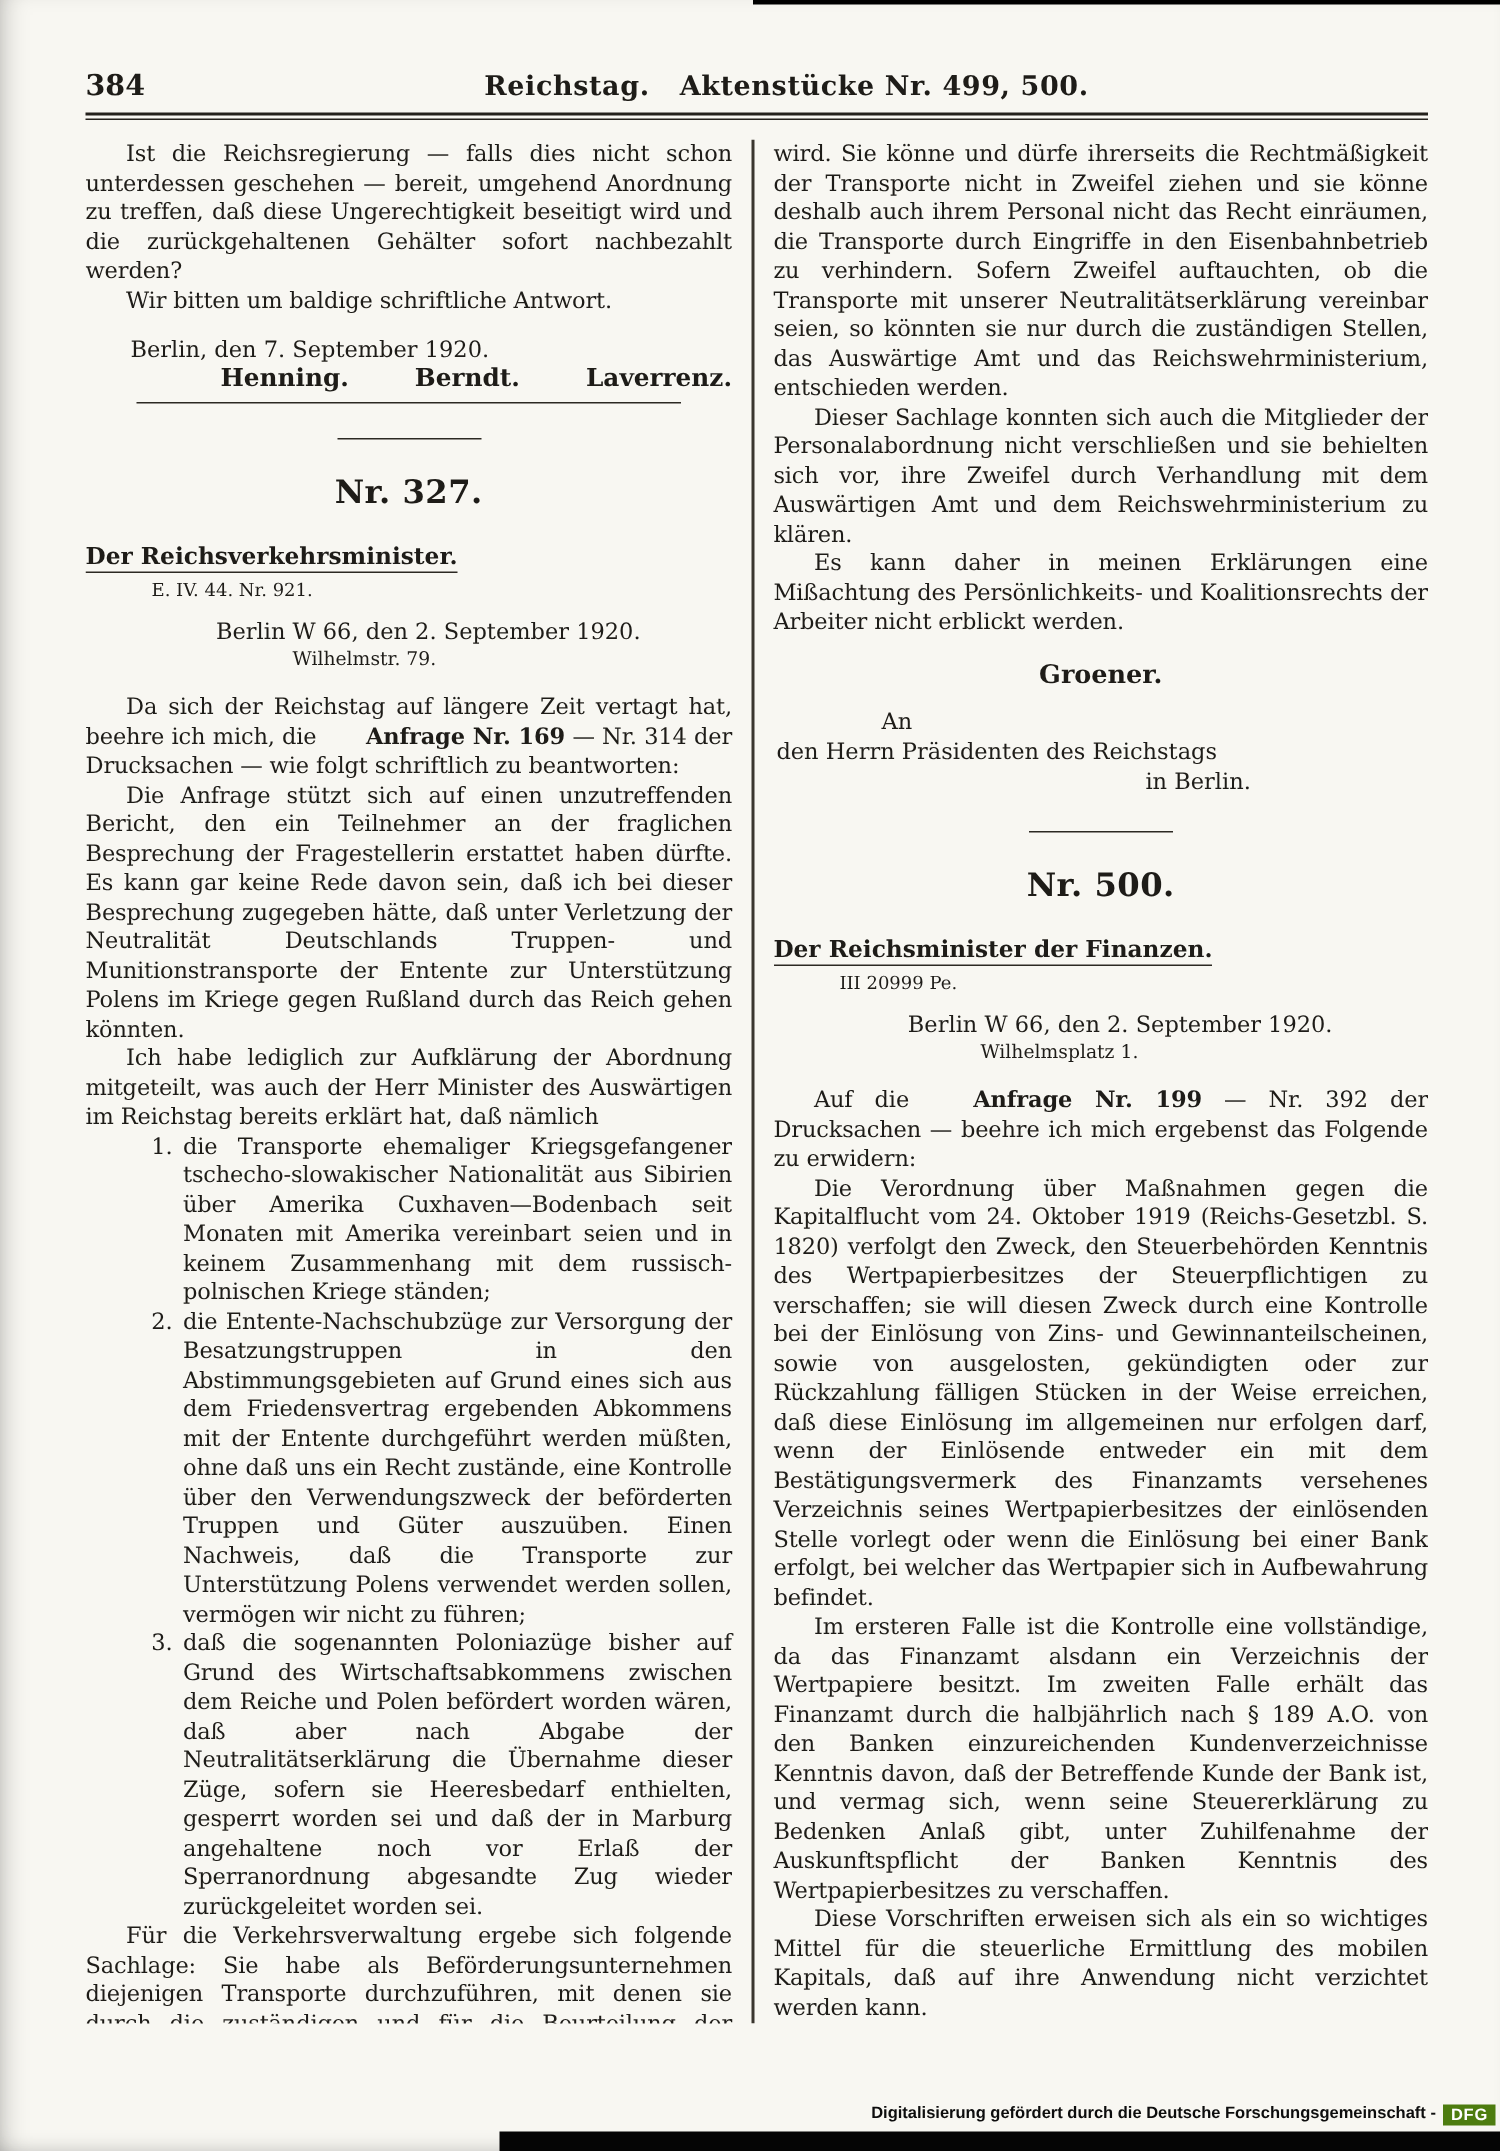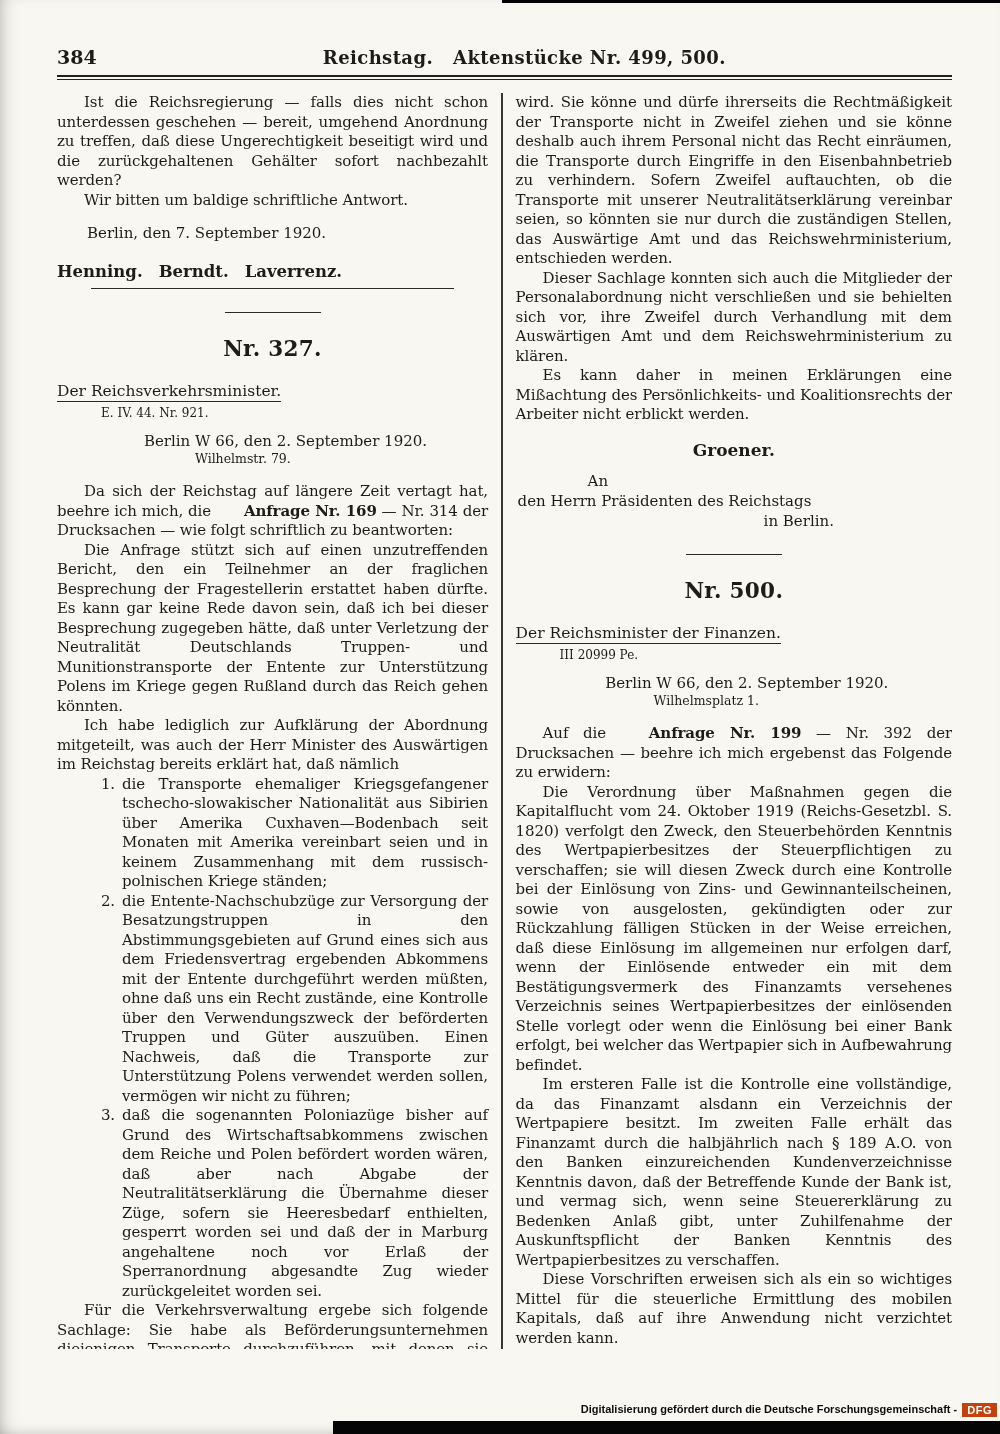--- a/index.html
+++ b/index.html
@@ -16,40 +16,40 @@
   .header-title{flex:1;display:flex;justify-content:center;gap:20px;font-size:18px;font-weight:bold;letter-spacing:.4px;}
   .header-rule{margin-top:7px;height:2px;border-top:2.4px solid #24211c;border-bottom:1px solid #24211c;}
   .columns{display:flex;margin-top:13px;height:1256px;overflow:hidden;}
   .col{width:431px;}
   .col-divider{width:1.6px;background:#3a362f;margin:0 13px;flex:none;}
   .col.right{flex:1;width:auto;}
   p{margin:0;}
   .bp{font-size:15px;line-height:1.3;text-align:justify;letter-spacing:-.1px;}
   .ind{text-indent:1.8em;}
   .dateline{margin:14px 0 0 30px;font-size:15px;}
-  .sig-row{display:flex;justify-content:flex-start;gap:16px;font-weight:bold;font-size:16.5px;margin-top:20px;padding-bottom:7px;}
+  .sig-row{display:flex;justify-content:flex-end;gap:44px;font-weight:bold;font-size:16.5px;padding-bottom:7px;}
   .sig-rule{border-top:1.3px solid #2c2923;width:84%;margin:0 auto;}
   .divider{width:96px;border-top:1.3px solid #2c2923;margin:23px auto;}
   .doc-num{text-align:center;font-weight:bold;font-size:21.5px;margin:2px 0 20px;letter-spacing:.3px;}
-  .sender{display:inline-block;font-weight:normal;font-size:15.5px;border-bottom:1.2px solid #2c2923;padding-bottom:1px;}
+  .sender{display:inline-block;font-weight:bold;font-size:15.5px;border-bottom:1.2px solid #2c2923;padding-bottom:1px;}
   .file-ref{font-size:12px;margin:4px 0 12px 44px;}
   .place-date{text-align:center;font-size:15px;margin-left:26px;}
   .street{font-size:12.5px;margin:1px 0 16px 138px;}
   .list{margin-left:40px;}
   .li{display:flex;font-size:15px;line-height:1.3;letter-spacing:-.1px;}
   .li-num{width:18px;flex:none;text-align:right;margin-right:7px;}
   .li-text{flex:1;text-align:justify;}
   .groener{text-align:center;font-weight:bold;font-size:17px;margin:15px 0 11px;}
   .an{margin-left:72px;font-size:15px;line-height:1.35;}
   .addr2{margin-left:2px;font-size:15px;line-height:1.35;}
   .addr3{margin-left:248px;font-size:15px;line-height:1.35;}
   b{font-weight:bold;margin-left:28px;}
   .footer-note{position:absolute;right:3px;bottom:17px;display:flex;gap:5px;
     font-family:"Liberation Sans",sans-serif;font-size:11px;font-weight:bold;color:#0d0d0d;}
-  .dfg{background:#c2410c;color:#fff;padding:1px 5px;font-size:11px;letter-spacing:.5px;}
+  .dfg{background:#4d7c0f;color:#fff;padding:1px 5px;font-size:11px;letter-spacing:.5px;}
   .bottom-bar{position:absolute;left:333px;right:0;bottom:0;height:13px;background:#050505;}
 </style>
 </head>
 <body>
 
 <div class="page">
   <div class="top-sliver"></div>
 
   <div class="content">
 

